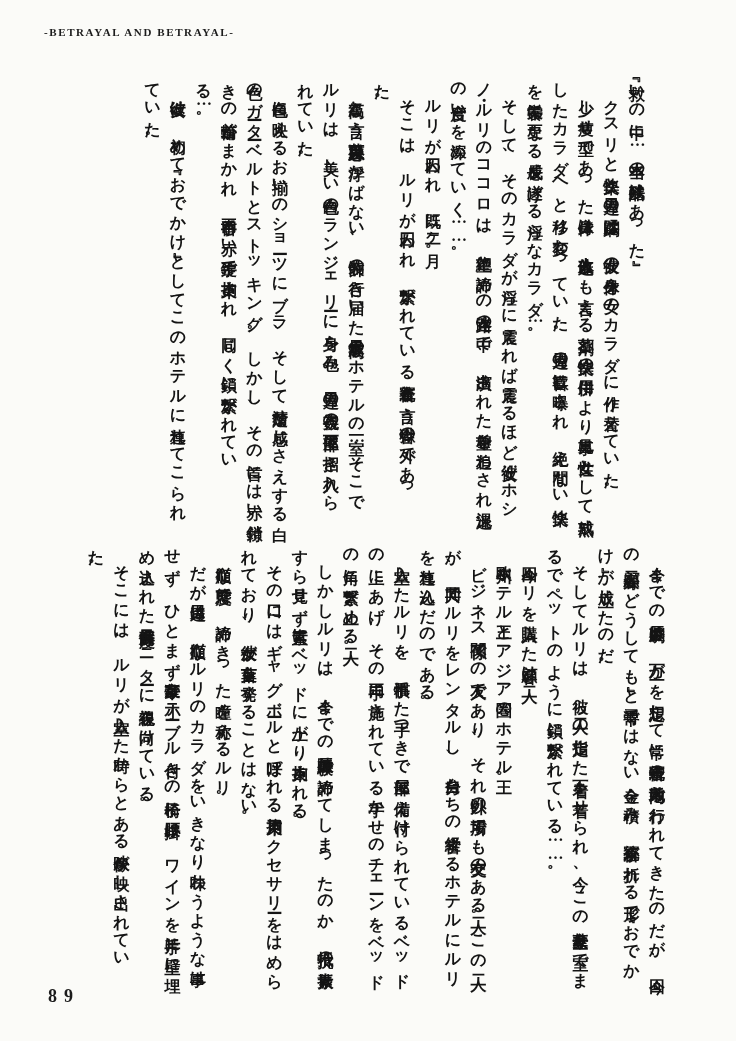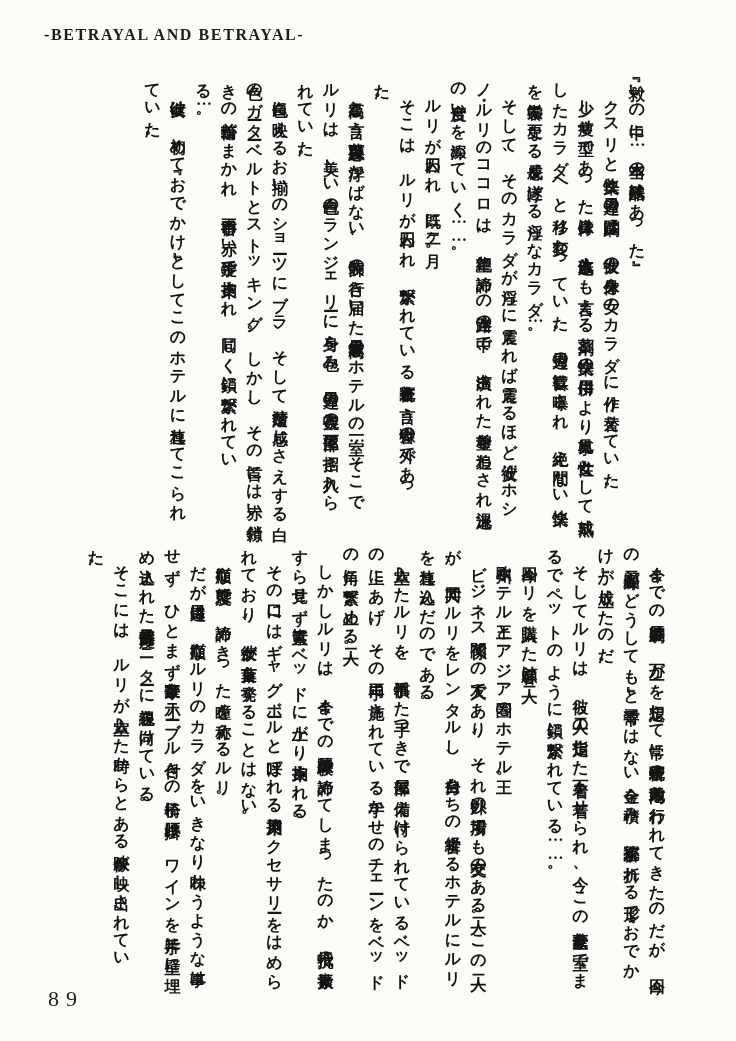--- a/index.html
+++ b/index.html
@@ -11,21 +11,21 @@
   .page {
     position: relative;
     width: 736px; height: 1041px;
     background: #fbfbf8;
     color: #161616;
     overflow: hidden;
   }
   .header-title {
     position: absolute;
     left: 44px; top: 26px;
-    font-size: 16px;
+    font-size: 11px;
     font-weight: bold;
     letter-spacing: 1.6px;
     color: #1c1c1c;
     white-space: nowrap;
   }
   .vtext {
     position: absolute;
     writing-mode: vertical-rl;
     text-orientation: upright;
     font-size: 16px;
@@ -46,22 +46,22 @@
     height: 444px;
   }
   .vtext p {
     margin: 0; padding: 0;
     text-indent: 1em;
   }
   .vtext p.no-indent { text-indent: 0; }
   .page-number {
     position: absolute;
     left: 48px; top: 986px;
-    font-size: 22px;
-    font-weight: 400;
+    font-size: 18px;
+    font-weight: 700;
     letter-spacing: 7px;
     color: #1c1c1c;
   }
 </style>
 </head>
 <body>
 
 <div class="page">
 
   <div class="header-title">-BETRAYAL AND BETRAYAL-</div>

